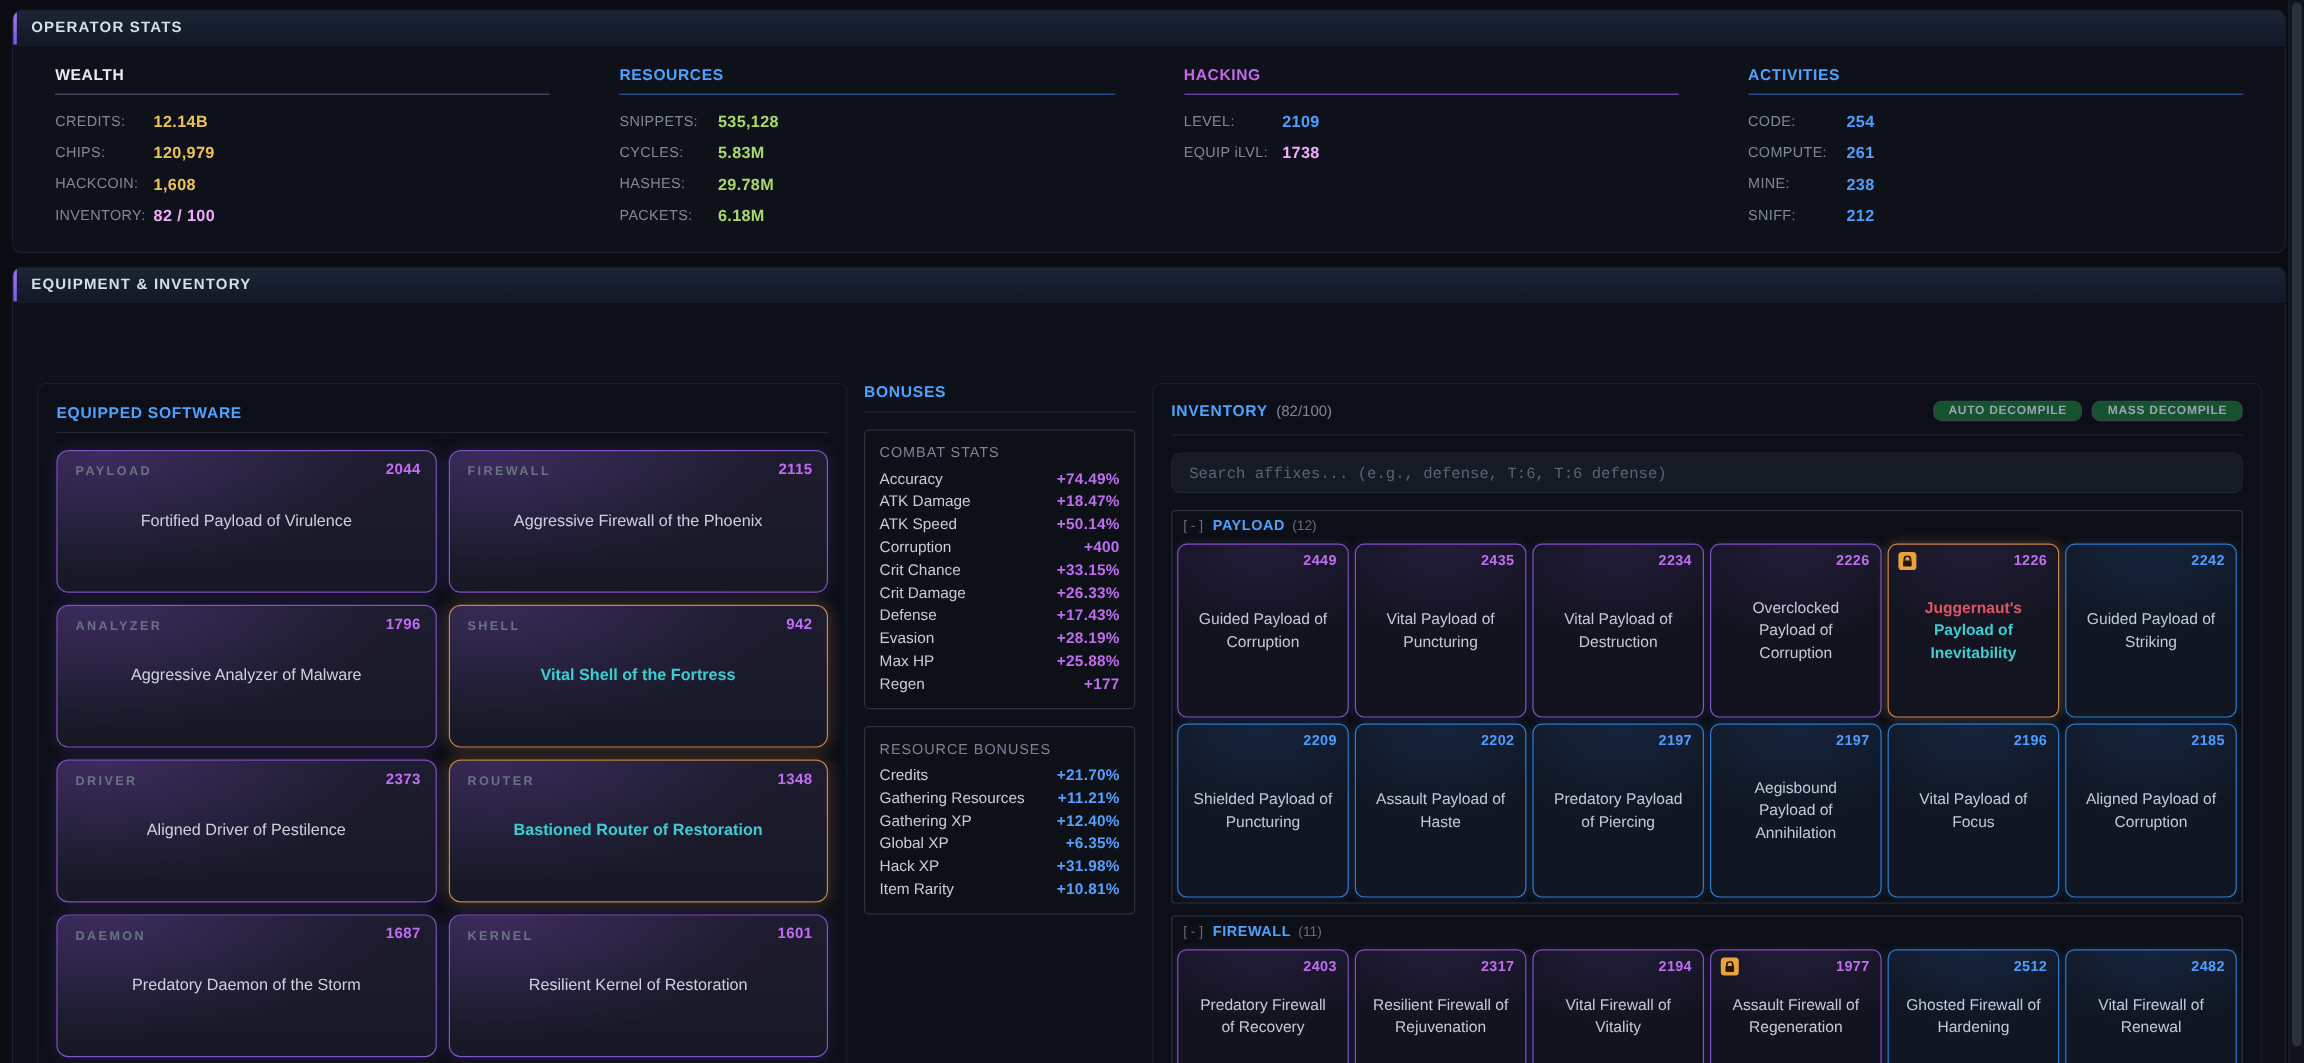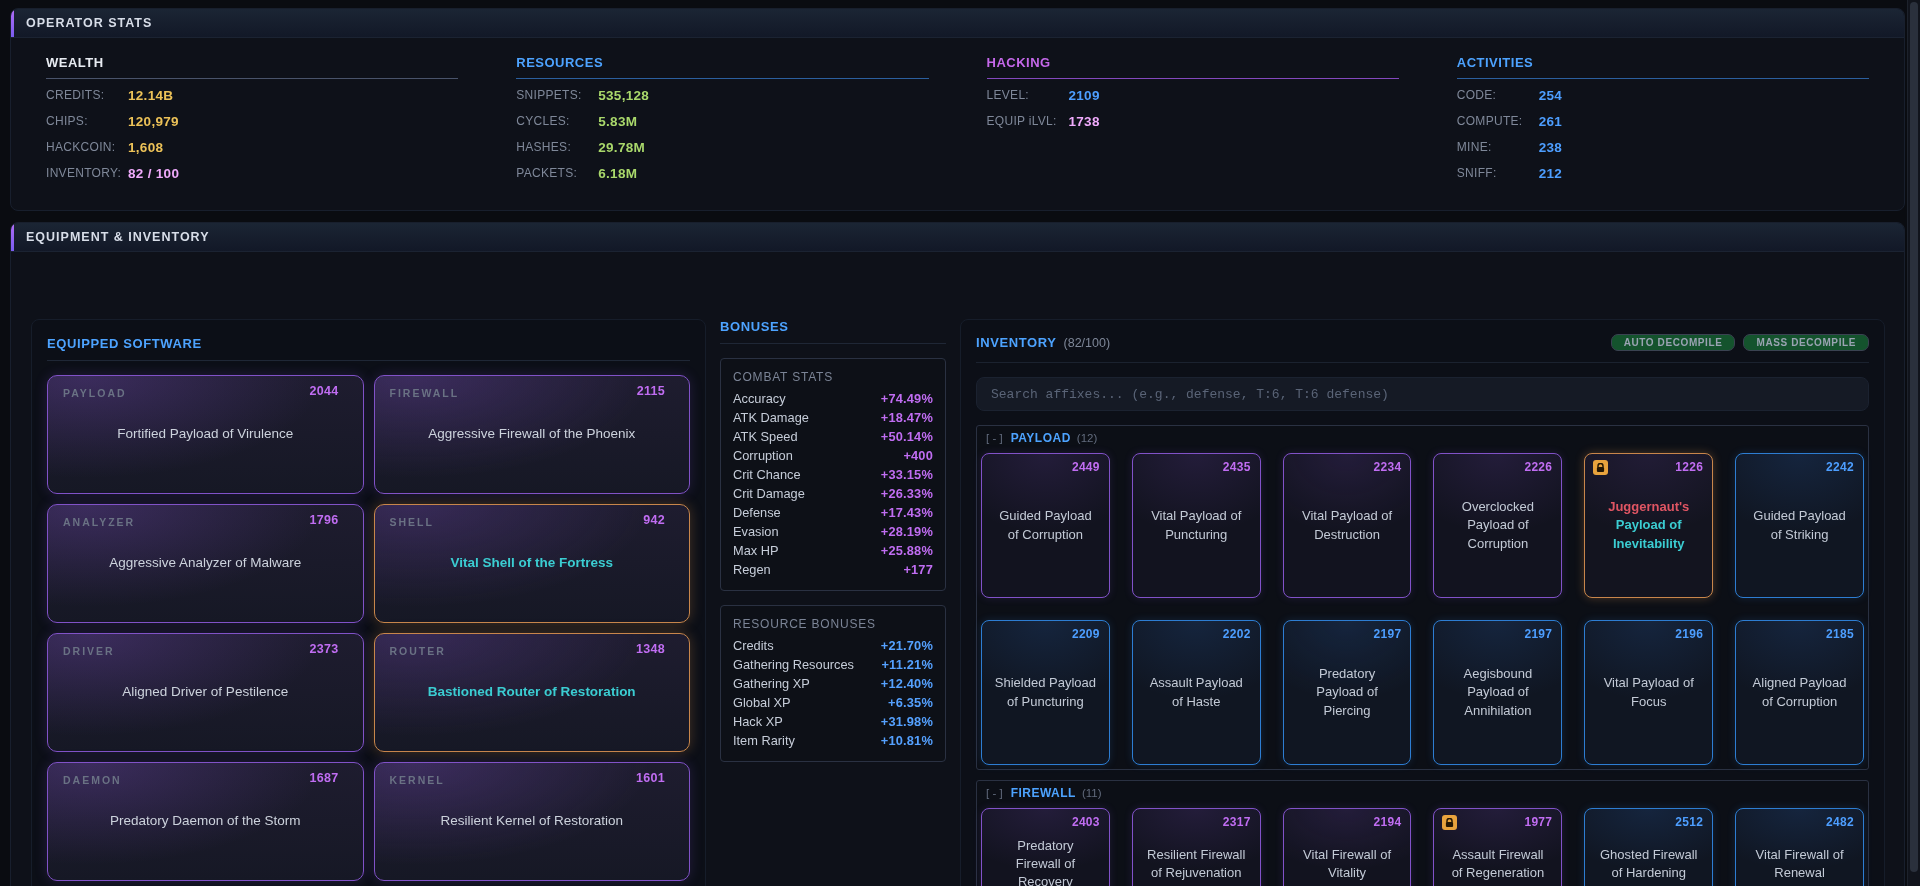--- a/index.html
+++ b/index.html
@@ -38,21 +38,21 @@
     display: grid; grid-template-columns: repeat(4, 1fr);
     gap: 58px; padding: 17px 35px 18px 35px;
   }
   .stat-col-title {
     font-size: 13px; font-weight: bold; letter-spacing: .5px;
     padding-bottom: 8px; border-bottom: 1px solid; margin-bottom: 9px;
   }
   .h-white { color: #e8ecf2; border-color: #49536a; }
   .h-blue  { color: #4da3ff; border-color: #2b5f9e; }
   .h-purple{ color: #c568ea; border-color: #8348bd; }
-  .stat-row { display: flex; align-items: flex-start; height: 26px; }
+  .stat-row { display: flex; align-items: center; height: 26px; }
   .stat-label { color: #7f8899; width: 82px; font-size: 12px; letter-spacing: .3px; }
   .stat-value { font-weight: bold; font-size: 13.5px; letter-spacing: .3px; }
   .v-gold { color: #ecc258; } .v-white { color: #f0abfc; }
   .v-green { color: #a9d86b; } .v-blue { color: #4d9eff; }
 
   
   .equip-content { display: flex; gap: 14px; padding: 67px 19px 8px 20px; align-items: flex-start; }
   .panel {
     background: #0c0f17; border: 1px solid #161d2a; border-radius: 8px;
   }
@@ -71,21 +71,21 @@
     border-color: #8152c8;
     background: radial-gradient(130% 150% at 12% 0%, rgba(128,82,200,.30), rgba(18,18,30,0) 58%), linear-gradient(180deg,#1e1c2f,#161825);
     box-shadow: 0 0 13px rgba(130,85,220,.20);
   }
   .equip-card.tier-special {
     border-color: #c8864b;
     background: radial-gradient(130% 150% at 12% 0%, rgba(128,82,200,.26), rgba(18,18,30,0) 58%), linear-gradient(180deg,#1e1c2f,#161825);
     box-shadow: 0 0 13px rgba(225,150,80,.28);
   }
   .slot-label { position: absolute; top: 11px; left: 15px; font-size: 10.5px; font-weight: bold; color: #6a7284; letter-spacing: 2px; }
-  .card-badge { position: absolute; top: 8px; right: 24px; font-size: 12.5px; font-weight: bold; color: #c06df2; letter-spacing: .3px; }
+  .card-badge { position: absolute; top: 8px; right: 12px; font-size: 12.5px; font-weight: bold; color: #c06df2; letter-spacing: .3px; }
   .card-name { font-size: 13.5px; color: #ccd2dc; line-height: 1.35; }
   .equip-card.tier-special .card-name { color: #3bcdd2; font-weight: bold; }
 
   
   .bonuses-col { width: 226px; flex: none; }
   .bonus-box {
     border: 1px solid #2a3142; border-radius: 4px; background: #0d1017;
     padding: 8px 12px 9px 12px; margin-bottom: 14px;
   }
   .bonus-box-title { color: #7b8496; font-size: 12px; letter-spacing: .8px; padding: 3px 0 7px 0; }
@@ -113,21 +113,21 @@
     color: #c6cdd9; font-size: 13px; padding: 0 14px; outline: none;
     font-family: Liberation Mono, monospace;
   }
   .inv-search::placeholder { color: #5a6477; }
   .inv-groups { margin-top: 14px; }
   .inv-group { border: 1px solid #2a3142; border-radius: 3px; margin-bottom: 10px; background: #0c0f16; }
   .inv-group-header { display: flex; align-items: baseline; padding: 5px 9px 4px 9px; font-size: 12px; cursor: pointer; }
   .collapse-toggle { color: #626b7d; margin-right: 8px; font-size: 11.5px; }
   .g-title { color: #4da3ff; font-weight: bold; letter-spacing: .5px; }
   .g-count { color: #626b7d; margin-left: 6px; font-size: 11.5px; }
-  .inv-grid { display: grid; grid-template-columns: repeat(6, 1fr); gap: 22px; padding: 4px; }
+  .inv-grid { display: grid; grid-template-columns: repeat(6, 1fr); gap: 5px; padding: 4px; }
   .inv-card {
     position: relative; height: 145px; border: 1px solid; border-radius: 8px;
     display: flex; align-items: center; justify-content: center;
     text-align: center; padding: 0 12px; background: #10141e; cursor: pointer;
   }
   .inv-card.tier-epic {
     border-color: #8152c8;
     background: radial-gradient(140% 95% at 50% 0%, rgba(120,75,190,.17), rgba(0,0,0,0) 58%), #12131f;
     box-shadow: 0 0 8px rgba(130,85,220,.16);
   }

